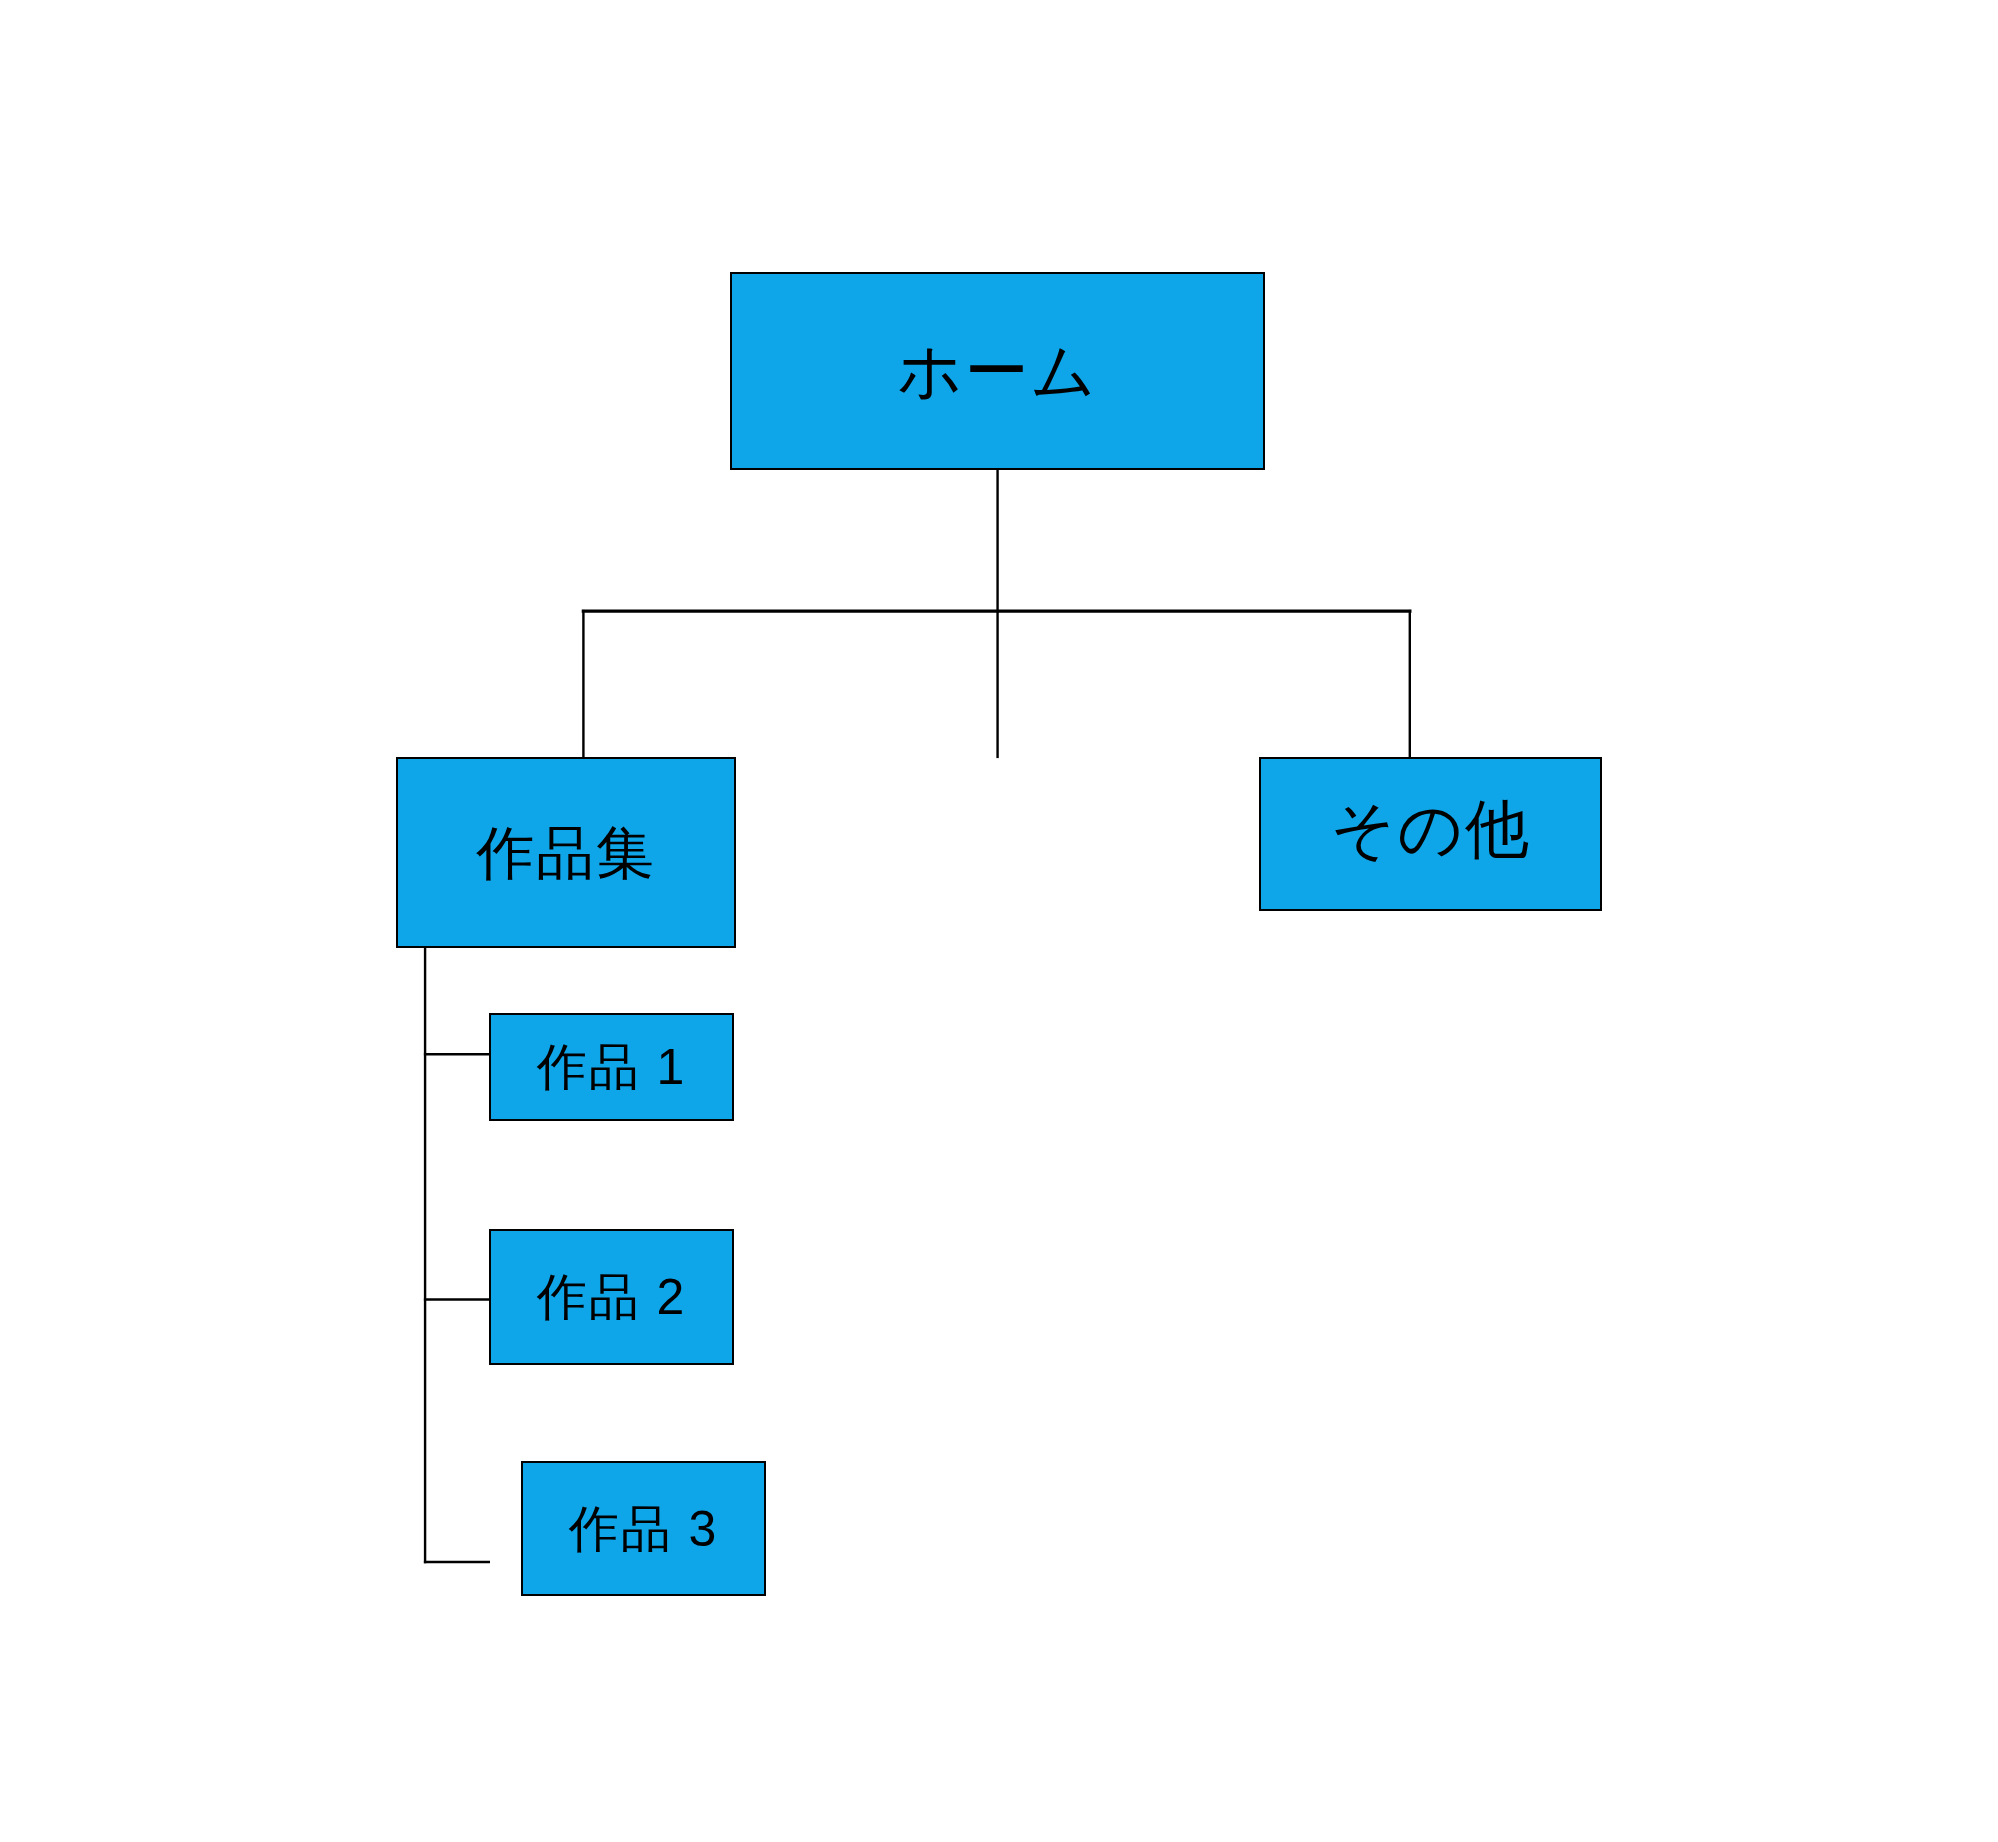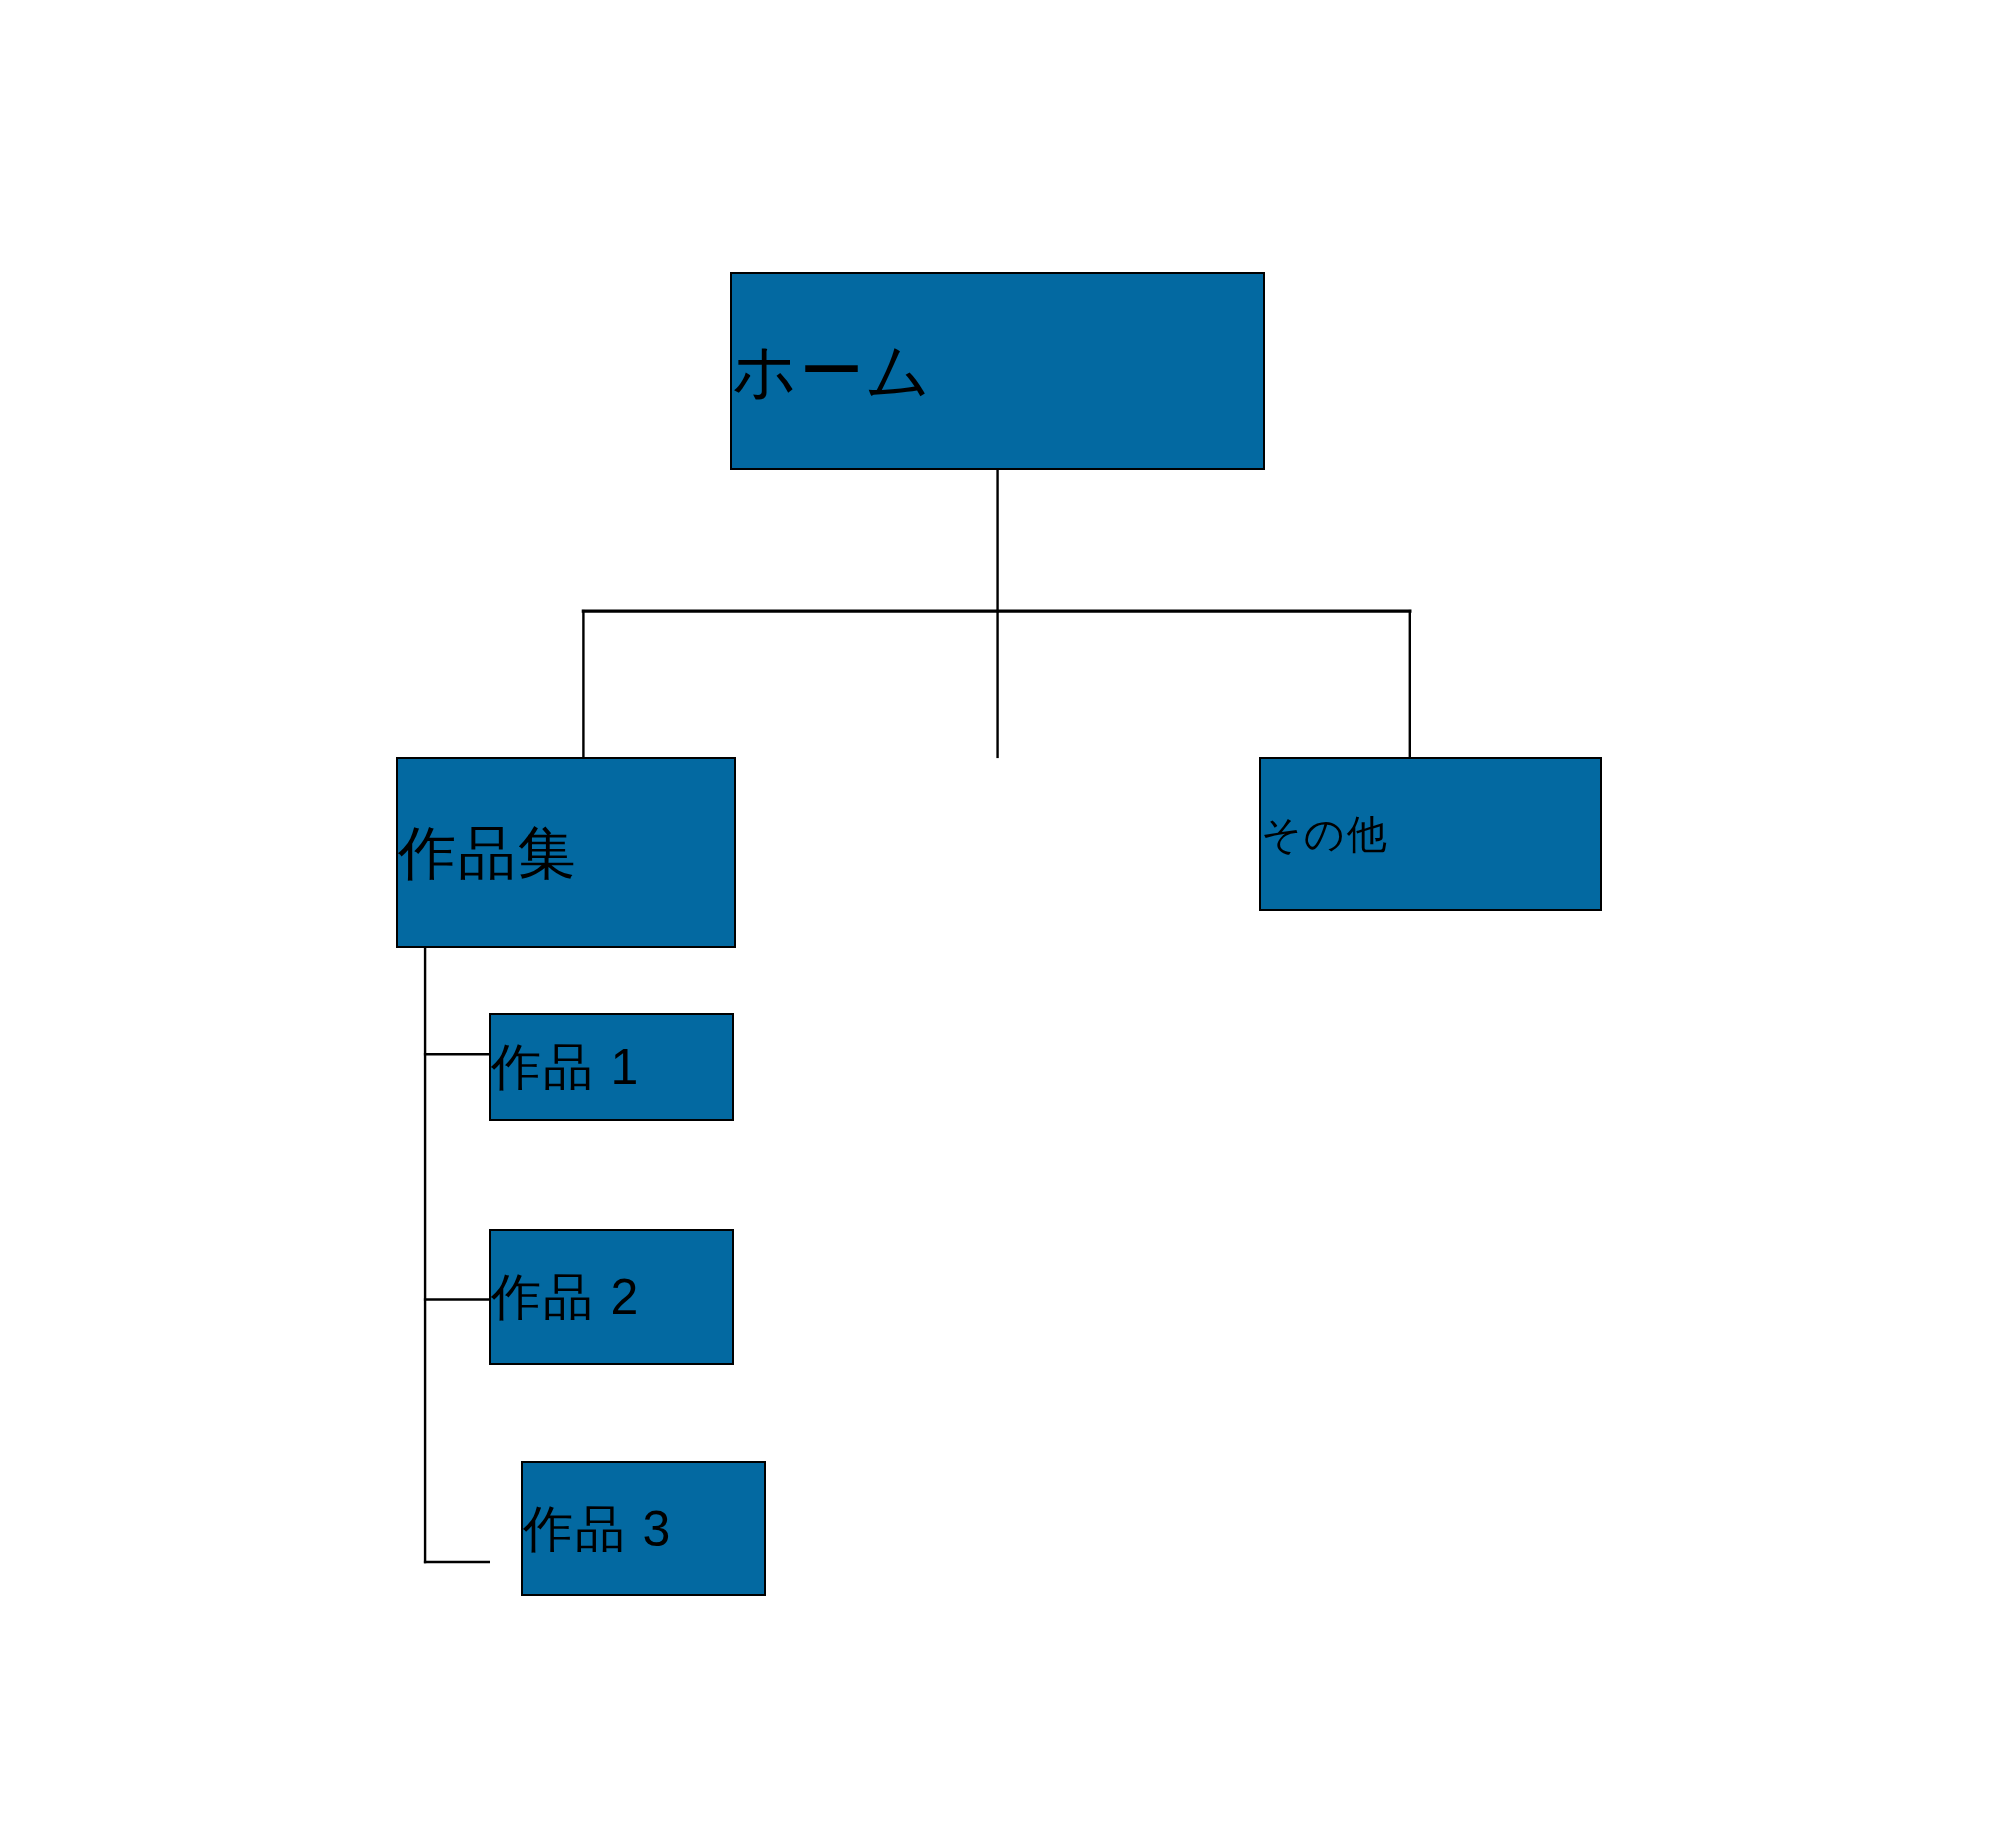--- a/index.html
+++ b/index.html
@@ -26,35 +26,36 @@
   #connector-svg line {
     stroke: #000000;
     stroke-linecap: square;
   }
   .thin-line  { stroke-width: 2.5px; }
   .main-hline { stroke-width: 3.5px; }
   .node {
     position: absolute;
     box-sizing: border-box;
     border: 2.9px solid #000000;
-    background: #0369a1;
+    background: #0ea5e9;
     display: flex;
     align-items: center;
+    justify-content: center;
     text-align: center;
     line-height: 1;
     font-weight: 400;
     letter-spacing: 1.9px;
     white-space: nowrap;
   }
   
   .node-home    { left: 730px;  top: 272px;  width: 535px; height: 198px; font-size: 64px; }
   
   .node-works   { left: 396px;  top: 757px;  width: 340px; height: 191px; font-size: 58px; }
   .node-creator { left: 827px;  top: 757px;  width: 343px; height: 154px; font-size: 54px; }
-  .node-others  { left: 1259px; top: 757px;  width: 343px; height: 154px; font-size: 40px; }
+  .node-others  { left: 1259px; top: 757px;  width: 343px; height: 154px; font-size: 64px; font-family: Liberation Mono, monospace; }
   
   .node-work1   { left: 489px;  top: 1013px; width: 245px; height: 108px; font-size: 50px; }
   .node-work2   { left: 489px;  top: 1229px; width: 245px; height: 136px; font-size: 50px; }
   .node-work3   { left: 489px;  top: 1461px; width: 245px; height: 135px; font-size: 50px; margin-left: 32px; }
 </style>
 </head>
 <body>
 
 <div id="canvas">
 

